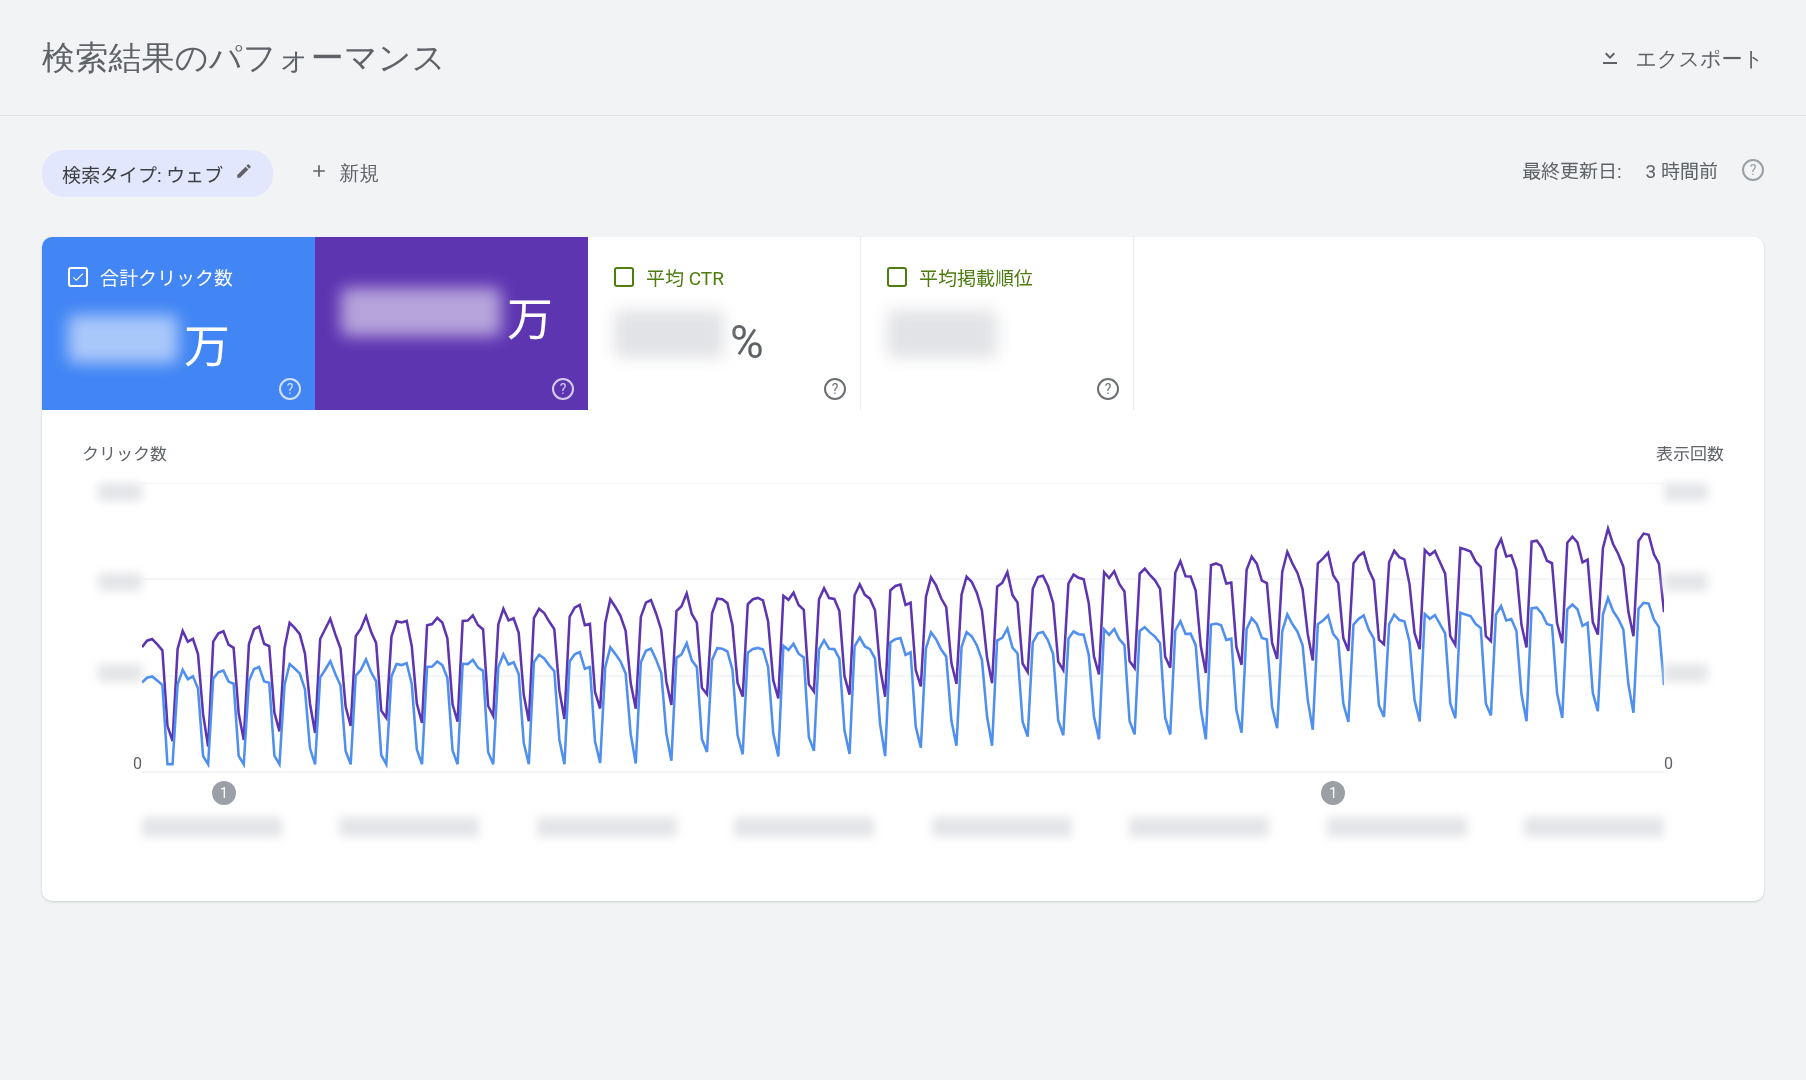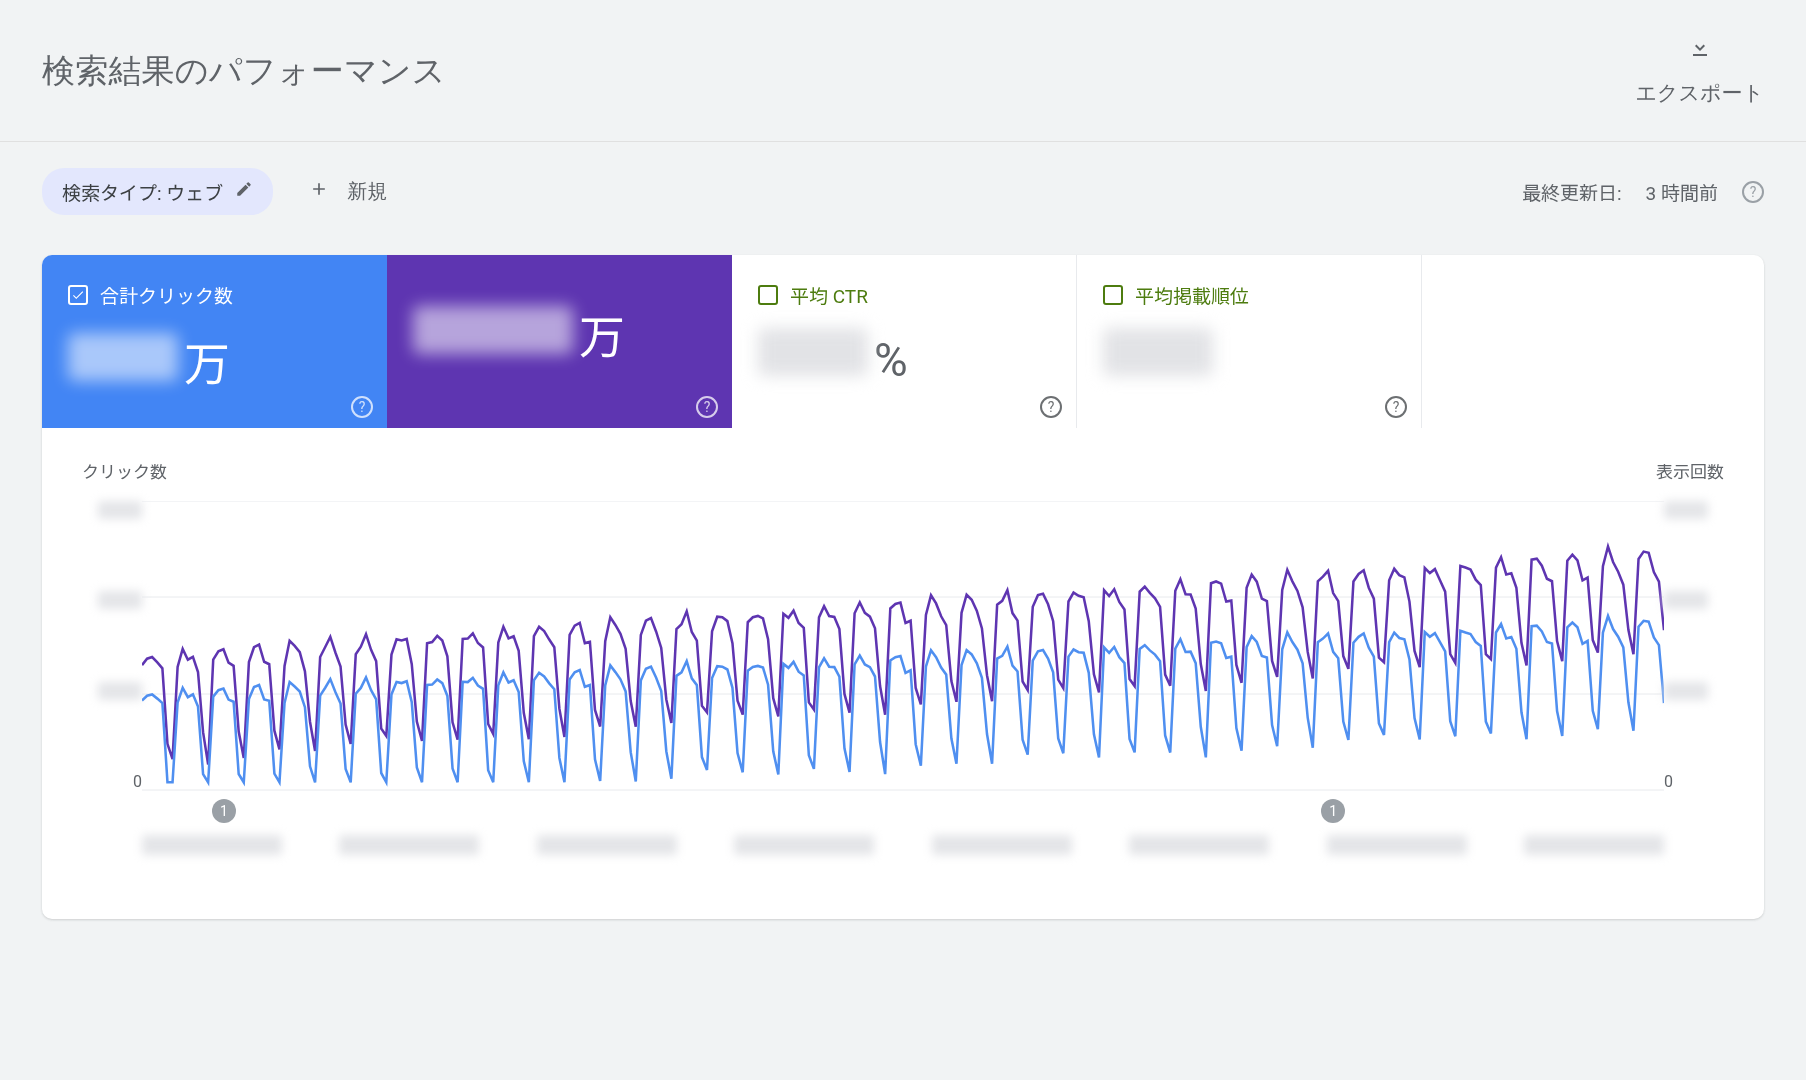--- a/index.html
+++ b/index.html
@@ -31,34 +31,34 @@
   }
   .export-btn {
     display: inline-flex;
     align-items: center;
     gap: 14px;
     color: #5f6368;
     font-size: 21px;
     cursor: pointer;
     background: none;
     border: none;
-    flex-direction: column;
   }
   .export-btn svg { width: 24px; height: 24px; fill: #5f6368; }
 
   .filter-row {
     display: flex;
     align-items: center;
     justify-content: space-between;
     padding: 26px 42px 40px 42px;
   }
   .chips {
     display: flex;
     align-items: center;
     gap: 20px;
+    margin-top: 8px;
   }
   .chip {
     display: inline-flex;
     align-items: center;
     gap: 12px;
     background: #e3e7fd;
     color: #3c4043;
     border-radius: 22px;
     padding: 10px 20px;
     font-size: 19px;
@@ -69,21 +69,21 @@
     display: inline-block;
     width: 140px;
     height: 22px;
     background: #cfd5ef;
     filter: blur(5px);
     border-radius: 4px;
   }
   .add-new {
     display: inline-flex;
     align-items: center;
-    gap: 18px;
+    gap: 10px;
     color: #5f6368;
     font-size: 20px;
     cursor: pointer;
     padding: 10px 16px;
     background: none;
     border: none;
   }
   .add-new svg { width: 20px; height: 20px; fill: #5f6368; }
   .last-updated {
     display: inline-flex;
@@ -106,21 +106,21 @@
     border-radius: 10px;
     margin: 0 42px;
     box-shadow: 0 1px 2px rgba(60,64,67,.12), 0 1px 3px rgba(60,64,67,.08);
     overflow: hidden;
   }
   .metrics {
     display: flex;
   }
   .metric {
     position: relative;
-    width: 345px;
+    width: 273px;
     padding: 26px 26px 34px 26px;
     border-right: 1px solid #e8eaed;
     cursor: pointer;
   }
   .metric.blue   { background: #4285f4; color: #fff; border-right: none; }
   .metric.purple { background: #5e35b1; color: #fff; border-right: none; }
   .metric .row1 {
     display: flex; align-items: center; gap: 12px;
     font-size: 19px;
   }

